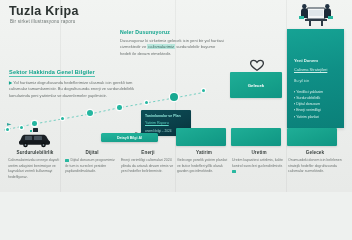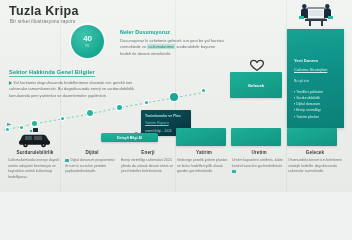--- a/index.html
+++ b/index.html
@@ -160,24 +160,20 @@
 
 <div class="page">
 
   <div class="seam" style="left:60px;"></div>
   <div class="seam" style="left:175px;"></div>
   <div class="seam" style="left:286px;"></div>
 
   <div class="title">Tuzla Kripa</div>
   <div class="subtitle">Bir sirket illustrasyonu raporu</div>
 
-  <div class="badge">
-    <div class="badge-num">40</div>
-    <div class="badge-sub">YIL</div>
-  </div>
 
   <div class="tr-head">Neler Dusunuyoruz</div>
   <div class="tr-body">
     <span>Dusunuyoruz ki sirketimiz gelecek icin yeni bir yol haritasi cizmektedir ve</span>
     <span class="hl">calismalarimiz</span>
     <span>surdurulebilir buyume hedefi ile devam etmektedir.</span>
   </div>
 
   <div class="sec-head">Sektor Hakkinda Genel Bilgiler</div>
   <div class="sec-body">

